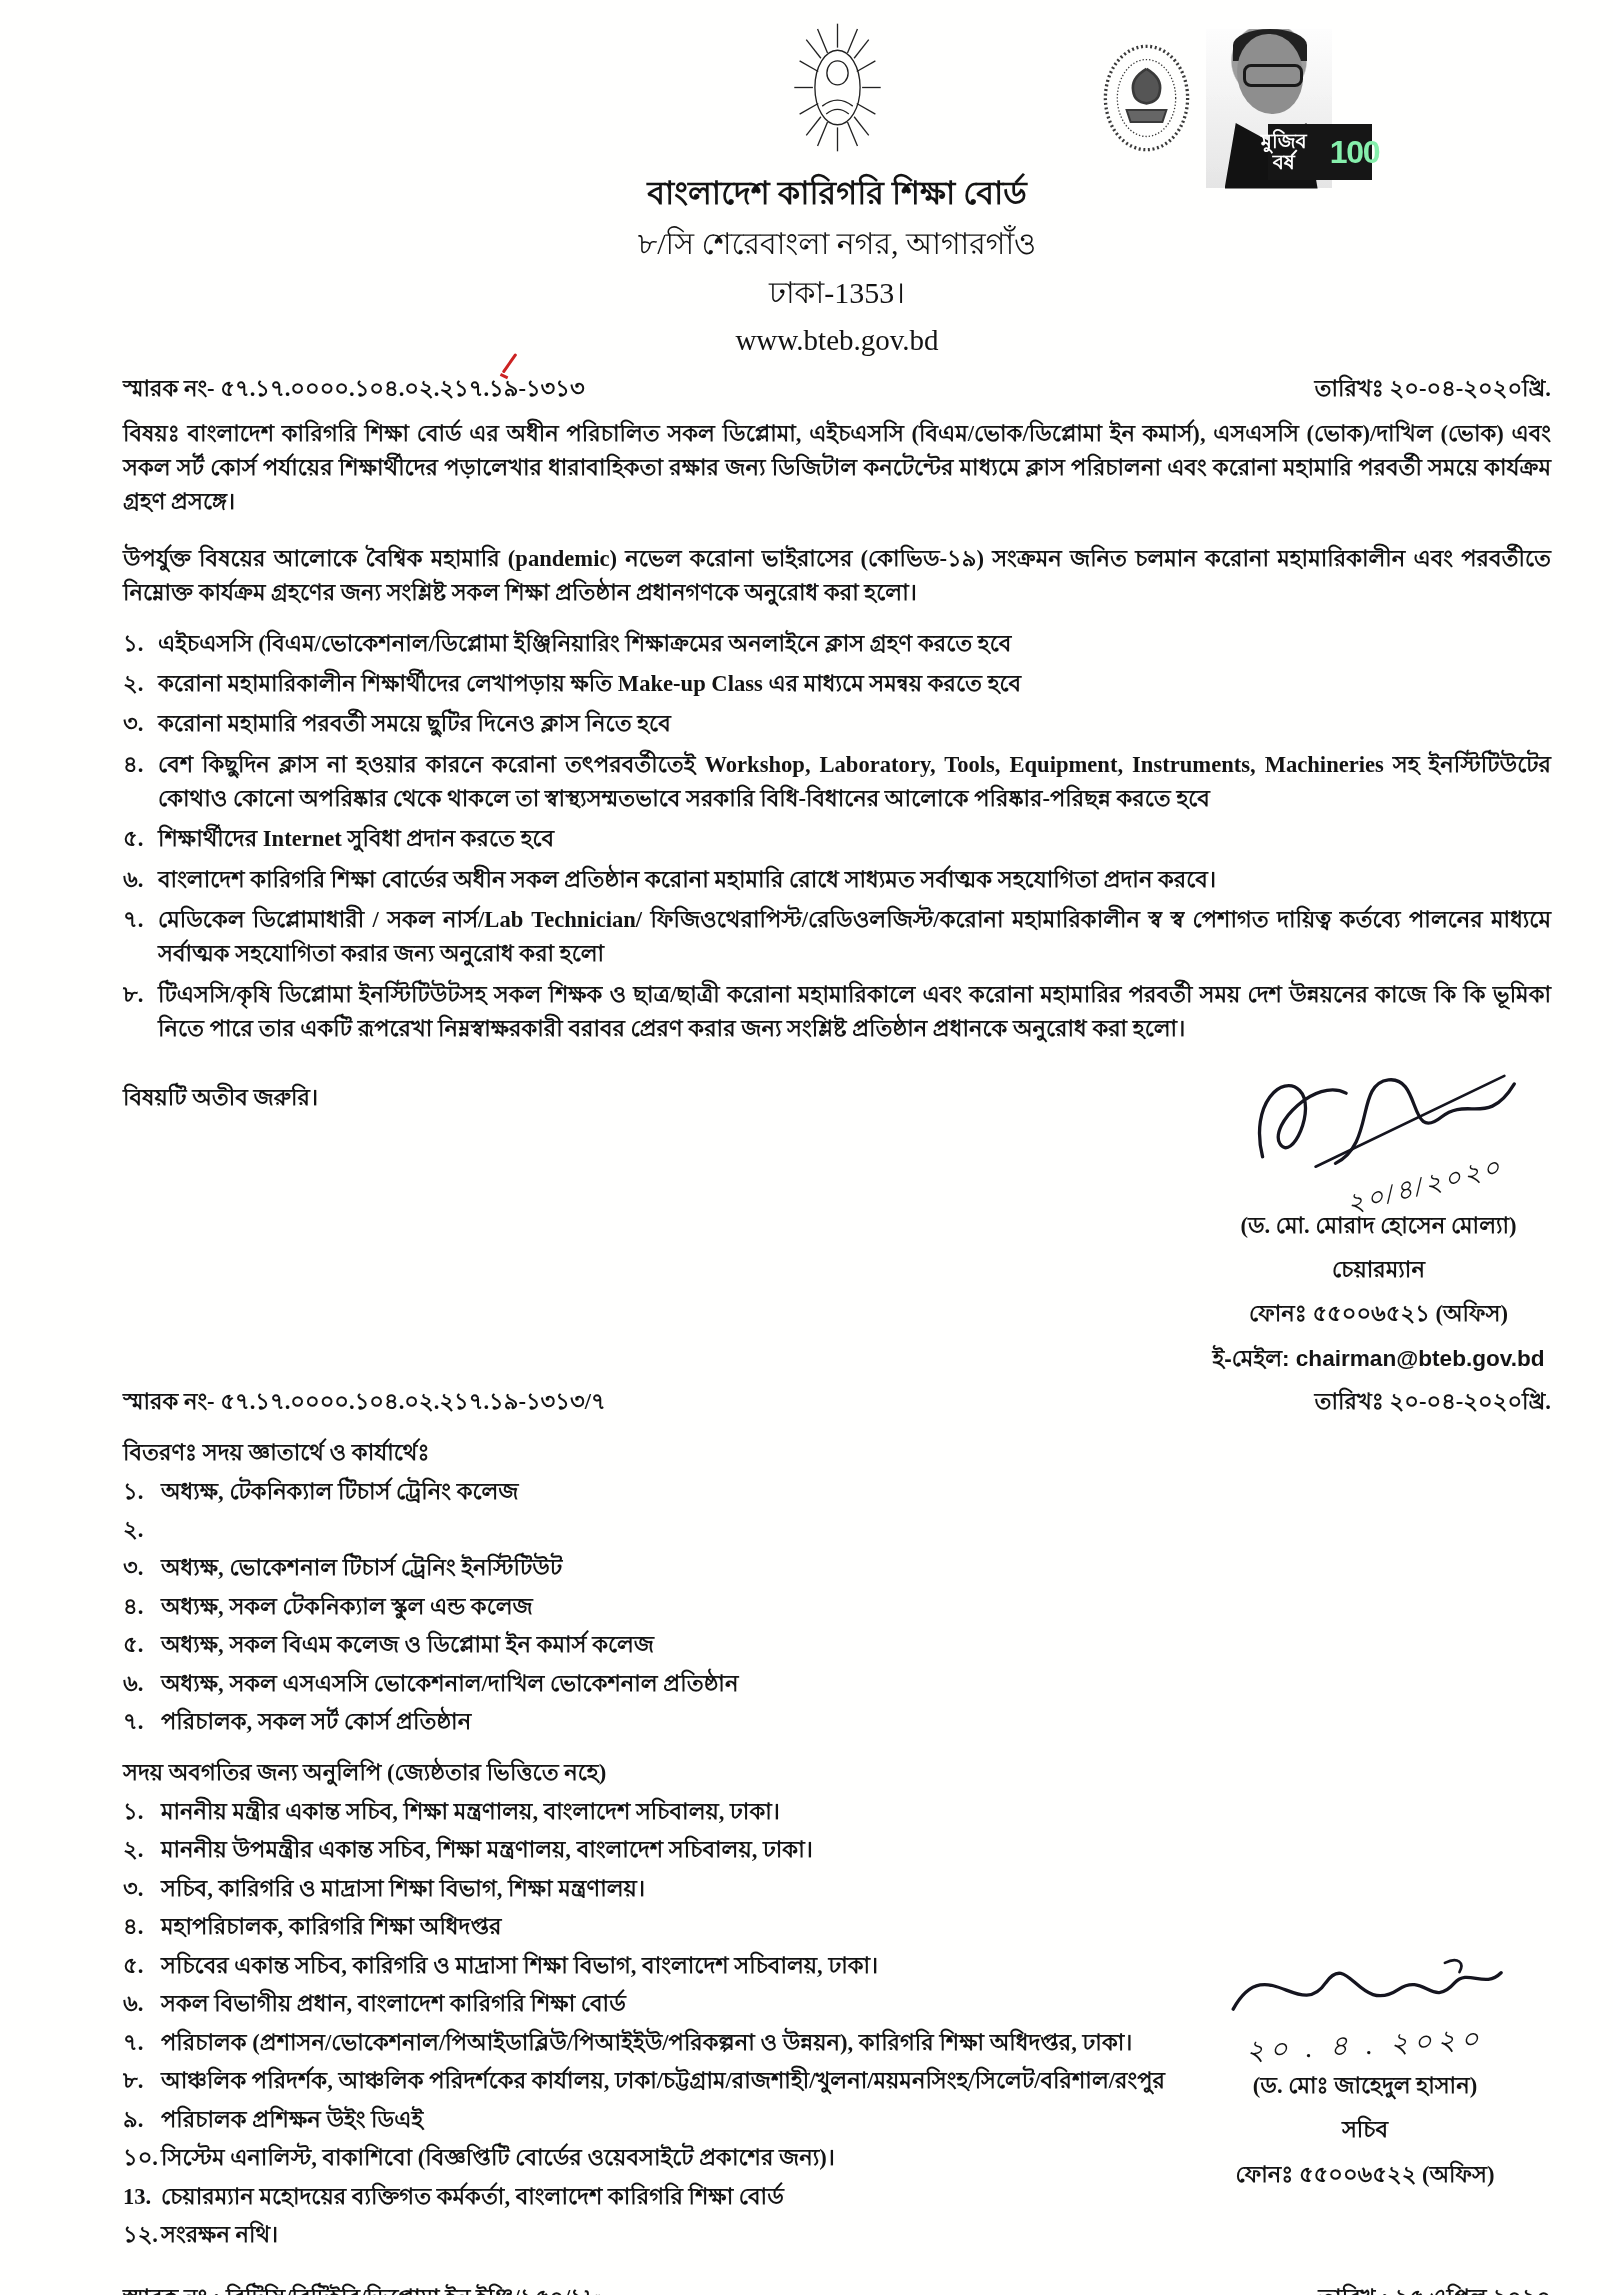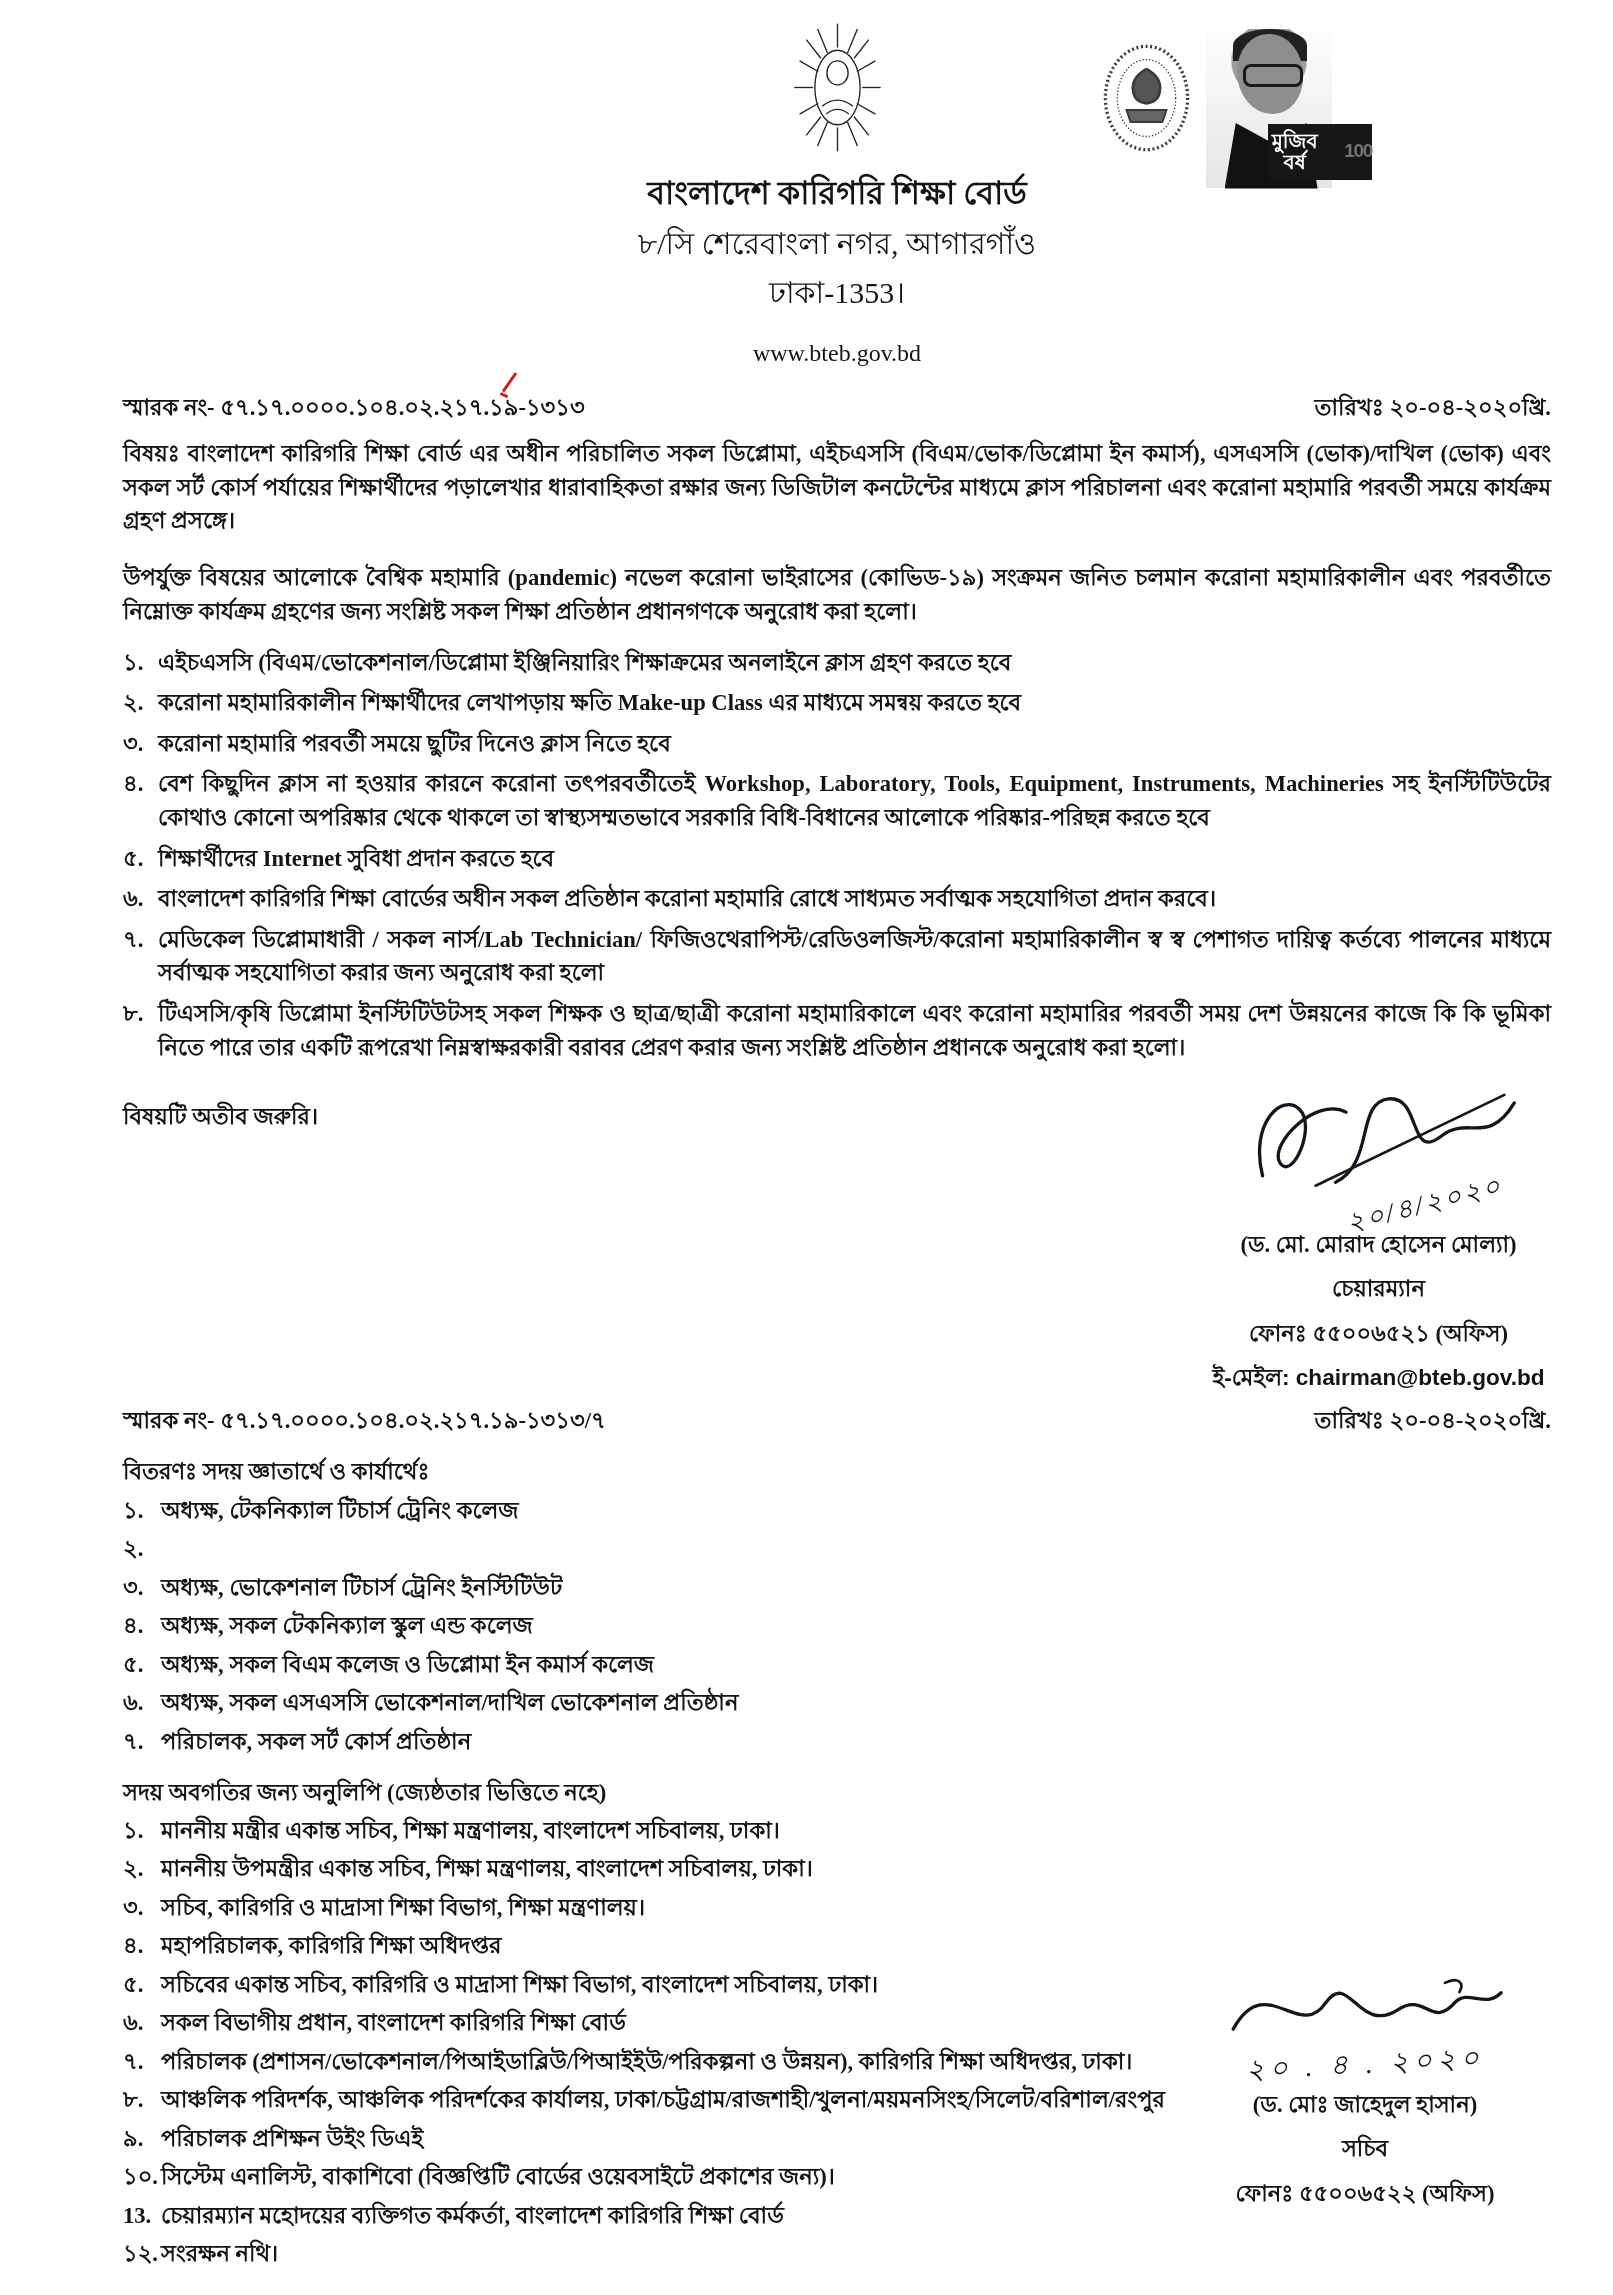--- a/index.html
+++ b/index.html
@@ -15,37 +15,37 @@
     line-height:1.5;
     overflow:hidden;
     box-sizing:border-box;
     padding:16.6px 63px 0 123px;
   }
   
   .letterhead{position:relative;text-align:center;min-height:292px;}
   .board-logo{display:inline-block;margin-top:4px;}
   .org-name{font-weight:bold;font-size:32px;margin:5.3px 0 2.7px 0;}
   .addr{font-size:30px;margin:4px 0;}
-  .website{font-size:24px;margin:20px 0;font-family:"Liberation Serif",serif;}
+  .website{font-size:29px;margin:4px 0;font-family:"Liberation Serif",serif;}
   .seal-logo{position:absolute;top:20px;right:358px;}
   .mujib-logo{position:absolute;top:12px;right:179px;width:166px;height:163px;}
   .mujib-photo{position:absolute;left:0;top:0;width:126px;height:159px;
     background:
       radial-gradient(circle at 50% 22%, #6f6f6f 0 16%, transparent 17%),
       radial-gradient(circle at 50% 20%, #9a9a9a 0 26%, transparent 27%),
       linear-gradient(#f2f2f2,#dcdcdc);
     filter:grayscale(1) contrast(1.1);}
   .mujib-head{position:absolute;left:30.5px;top:5.3px;width:66px;height:80px;border-radius:48% 52% 46% 54%;background:#8d8d8d;}
   .mujib-hair{position:absolute;left:26.5px;top:0px;width:74px;height:32px;border-radius:50% 50% 0 0;background:#2a2a2a;}
   .mujib-glasses{position:absolute;left:37px;top:35px;width:54px;height:17px;border:3.3px solid #222;border-radius:8px;background:transparent;}
   .mujib-vest{position:absolute;left:18.6px;top:80px;width:93px;height:80px;background:#1c1c1c;clip-path:polygon(0 100%,12% 18%,50% 42%,88% 18%,100% 100%);}
   .mujib-tag{position:absolute;right:0;bottom:12px;width:104px;height:56px;background:#161616;color:#fff;
     display:flex;align-items:center;justify-content:center;gap:23px;font-weight:bold;}
   .mujib-tag .bn{font-size:20px;line-height:1.05;text-align:center;}
-  .mujib-tag .num{color:#737373;font-size:19px;font-family:"Liberation Sans",sans-serif;letter-spacing:-1.3px;}
+  .mujib-tag .num{color:#86efac;font-size:32px;font-family:"Liberation Sans",sans-serif;letter-spacing:-1.3px;}
   
   .memo-row{display:flex;justify-content:space-between;font-weight:700;margin-top:9.3px;position:relative;}
   .red-check{position:absolute;left:375px;top:-9.3px;width:22.6px;height:2.7px;background:#cc2222;transform:rotate(-55deg);border-radius:1.3px;}
   .red-check:after{content:"";position:absolute;left:-6px;top:3.3px;width:8px;height:2.7px;background:#cc2222;transform:rotate(80deg);}
   
   .subject{font-weight:bold;text-align:justify;margin:12px 0 6.6px 0;}
   .intro{text-align:justify;margin:22.6px 0 17px 0;font-weight:600;}
   
   .dlist{margin-top:4px;}
   .dlist .li{display:flex;margin:6.6px 0;font-weight:600;text-align:justify;}

